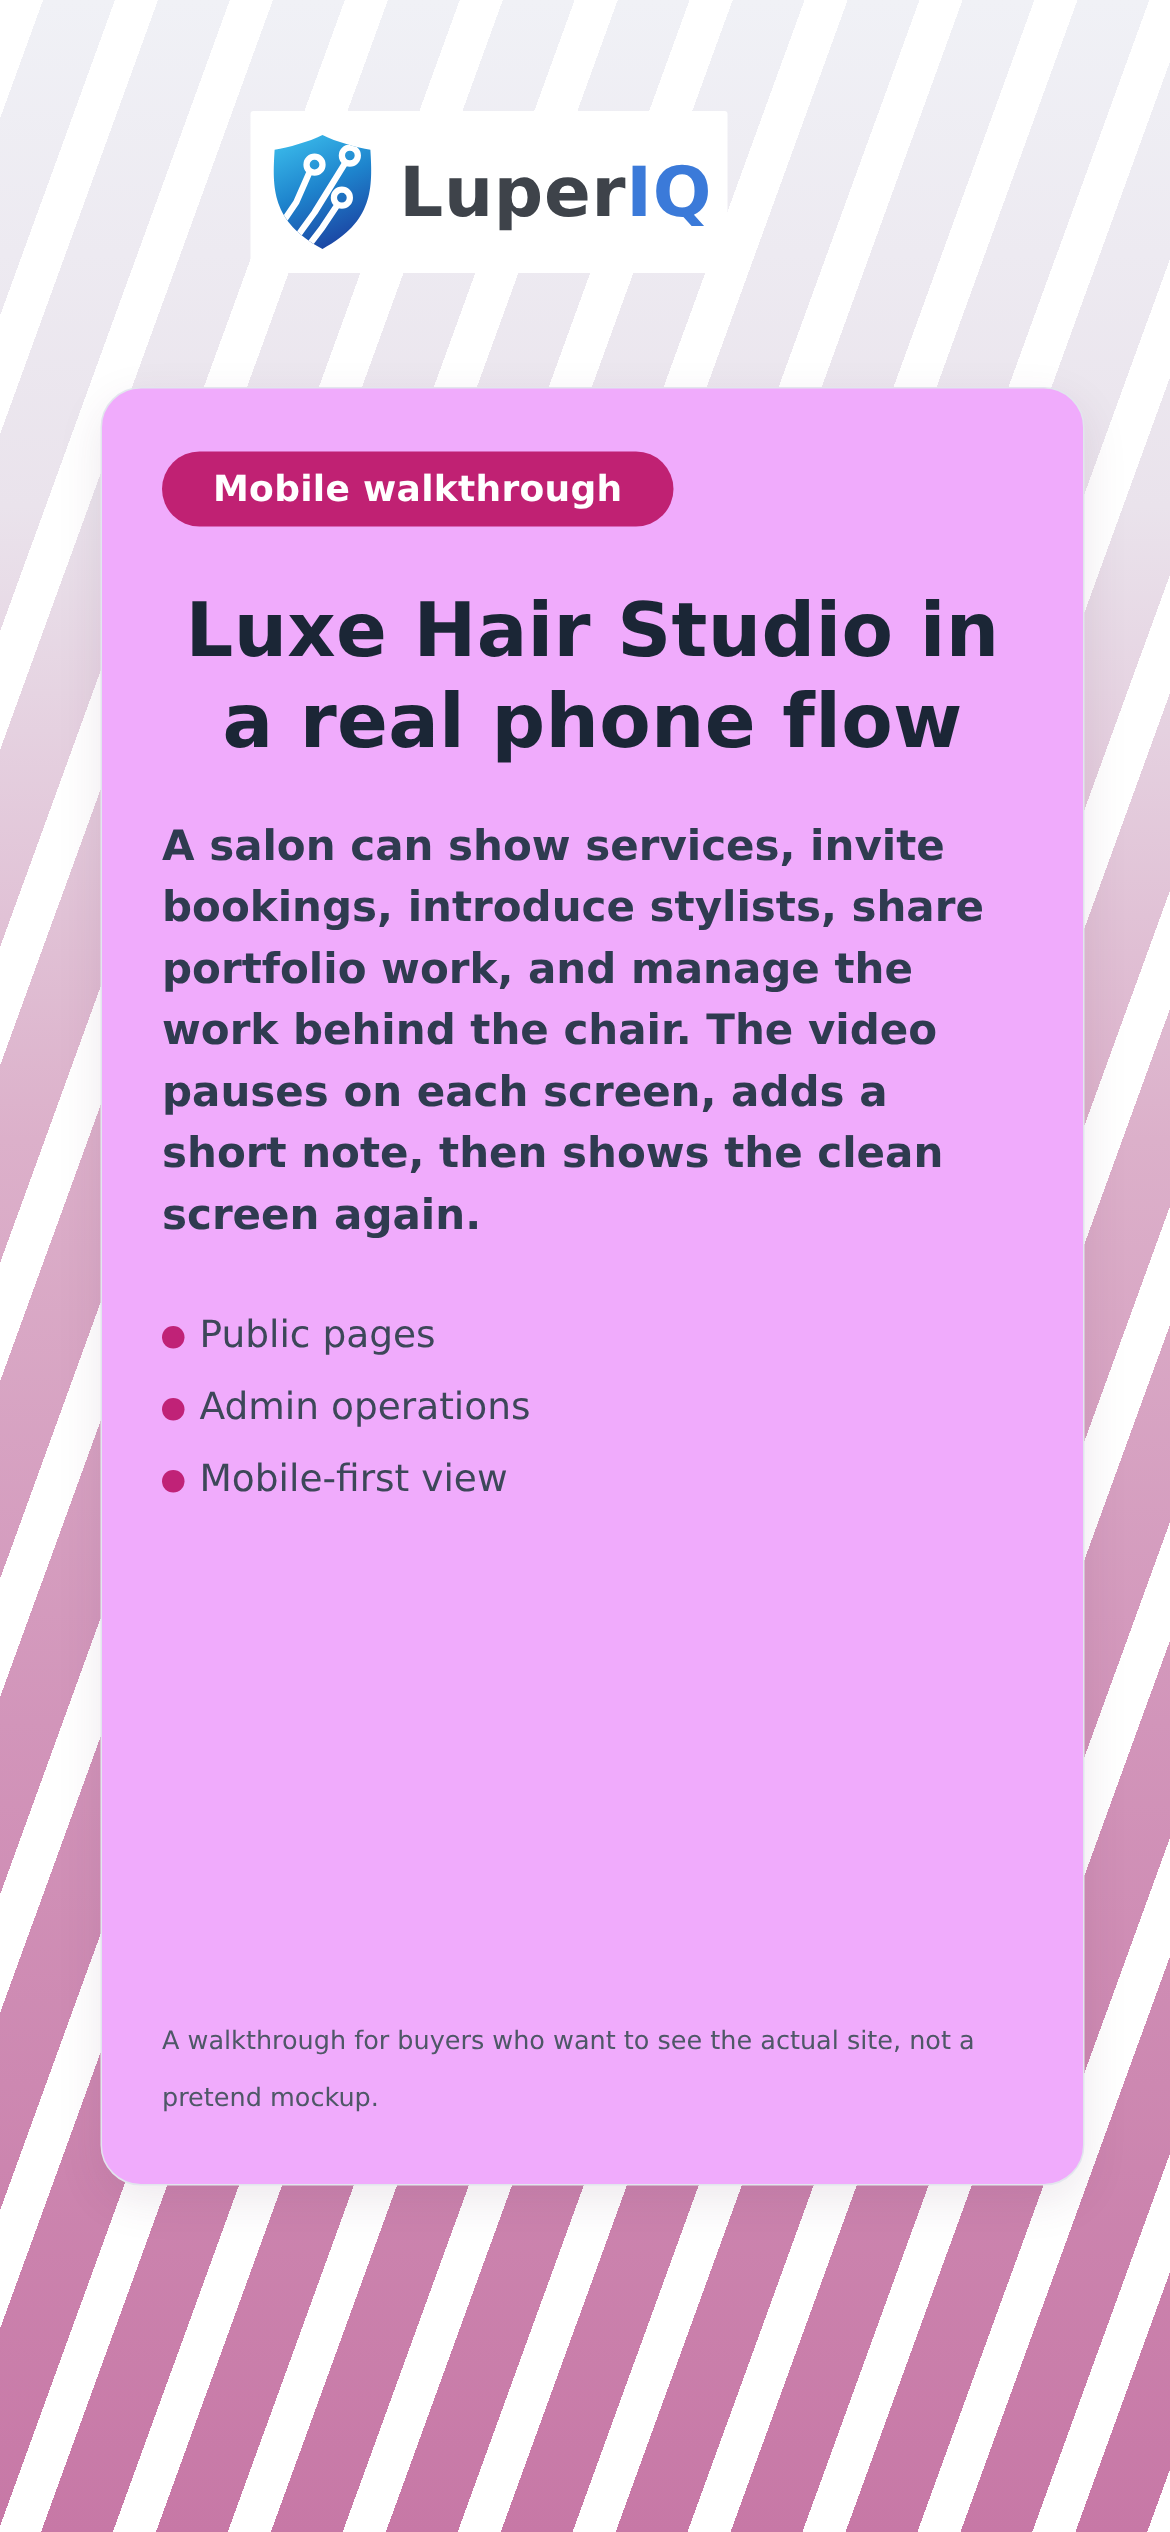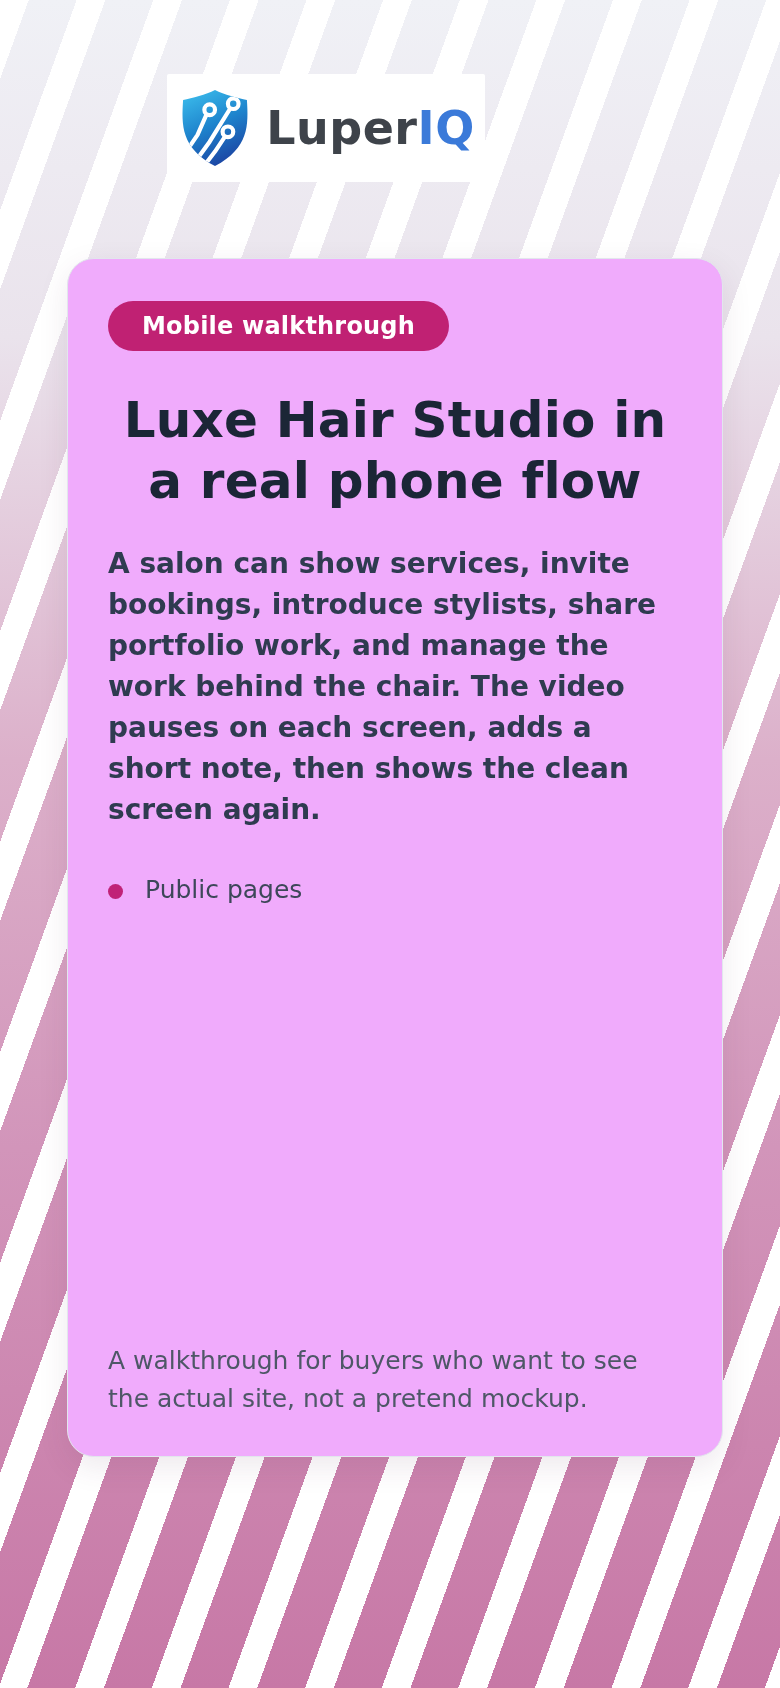--- a/index.html
+++ b/index.html
@@ -86,36 +86,36 @@
   .feature-list {
     margin-top: 44px;
     list-style: none;
     display: flex;
     flex-direction: column;
     gap: 18px;
   }
   .feature-item {
     display: flex;
     align-items: center;
-    gap: 22px;
+    gap: 10px;
     min-height: 30px;
     font-size: 25px;
     color: #3d4759;
   }
   .dot {
     width: 15px;
     height: 15px;
     border-radius: 50%;
     background: #c02277;
     flex: 0 0 auto;
     margin-top: 4px;
   }
   .footer-note {
     margin-top: auto;
-    font-size: 25px;
+    font-size: 17px;
     line-height: 38px;
     color: #4e5767;
     max-width: 560px;
   }
 </style>
 </head>
 <body>
 
 <div class="page">
 
@@ -149,18 +149,26 @@
 
     <h1 class="title">Luxe Hair Studio in a real phone flow</h1>
 
     <p class="description">A salon can show services, invite bookings, introduce stylists, share portfolio work, and manage the work behind the chair. The video pauses on each screen, adds a short note, then shows the clean screen again.</p>
 
     <ul class="feature-list">
       <li class="feature-item">
         <span class="dot"></span>
         <span>Public pages</span>
       </li>
+      <li class="feature-item">
+        <span class="dot"></span>
+        <span>Admin operations</span>
+      </li>
+      <li class="feature-item">
+        <span class="dot"></span>
+        <span>Mobile-first view</span>
+      </li>
     </ul>
 
     <p class="footer-note">A walkthrough for buyers who want to see the actual site, not a pretend mockup.</p>
   </main>
 
 </div>
 
 </body></html>

